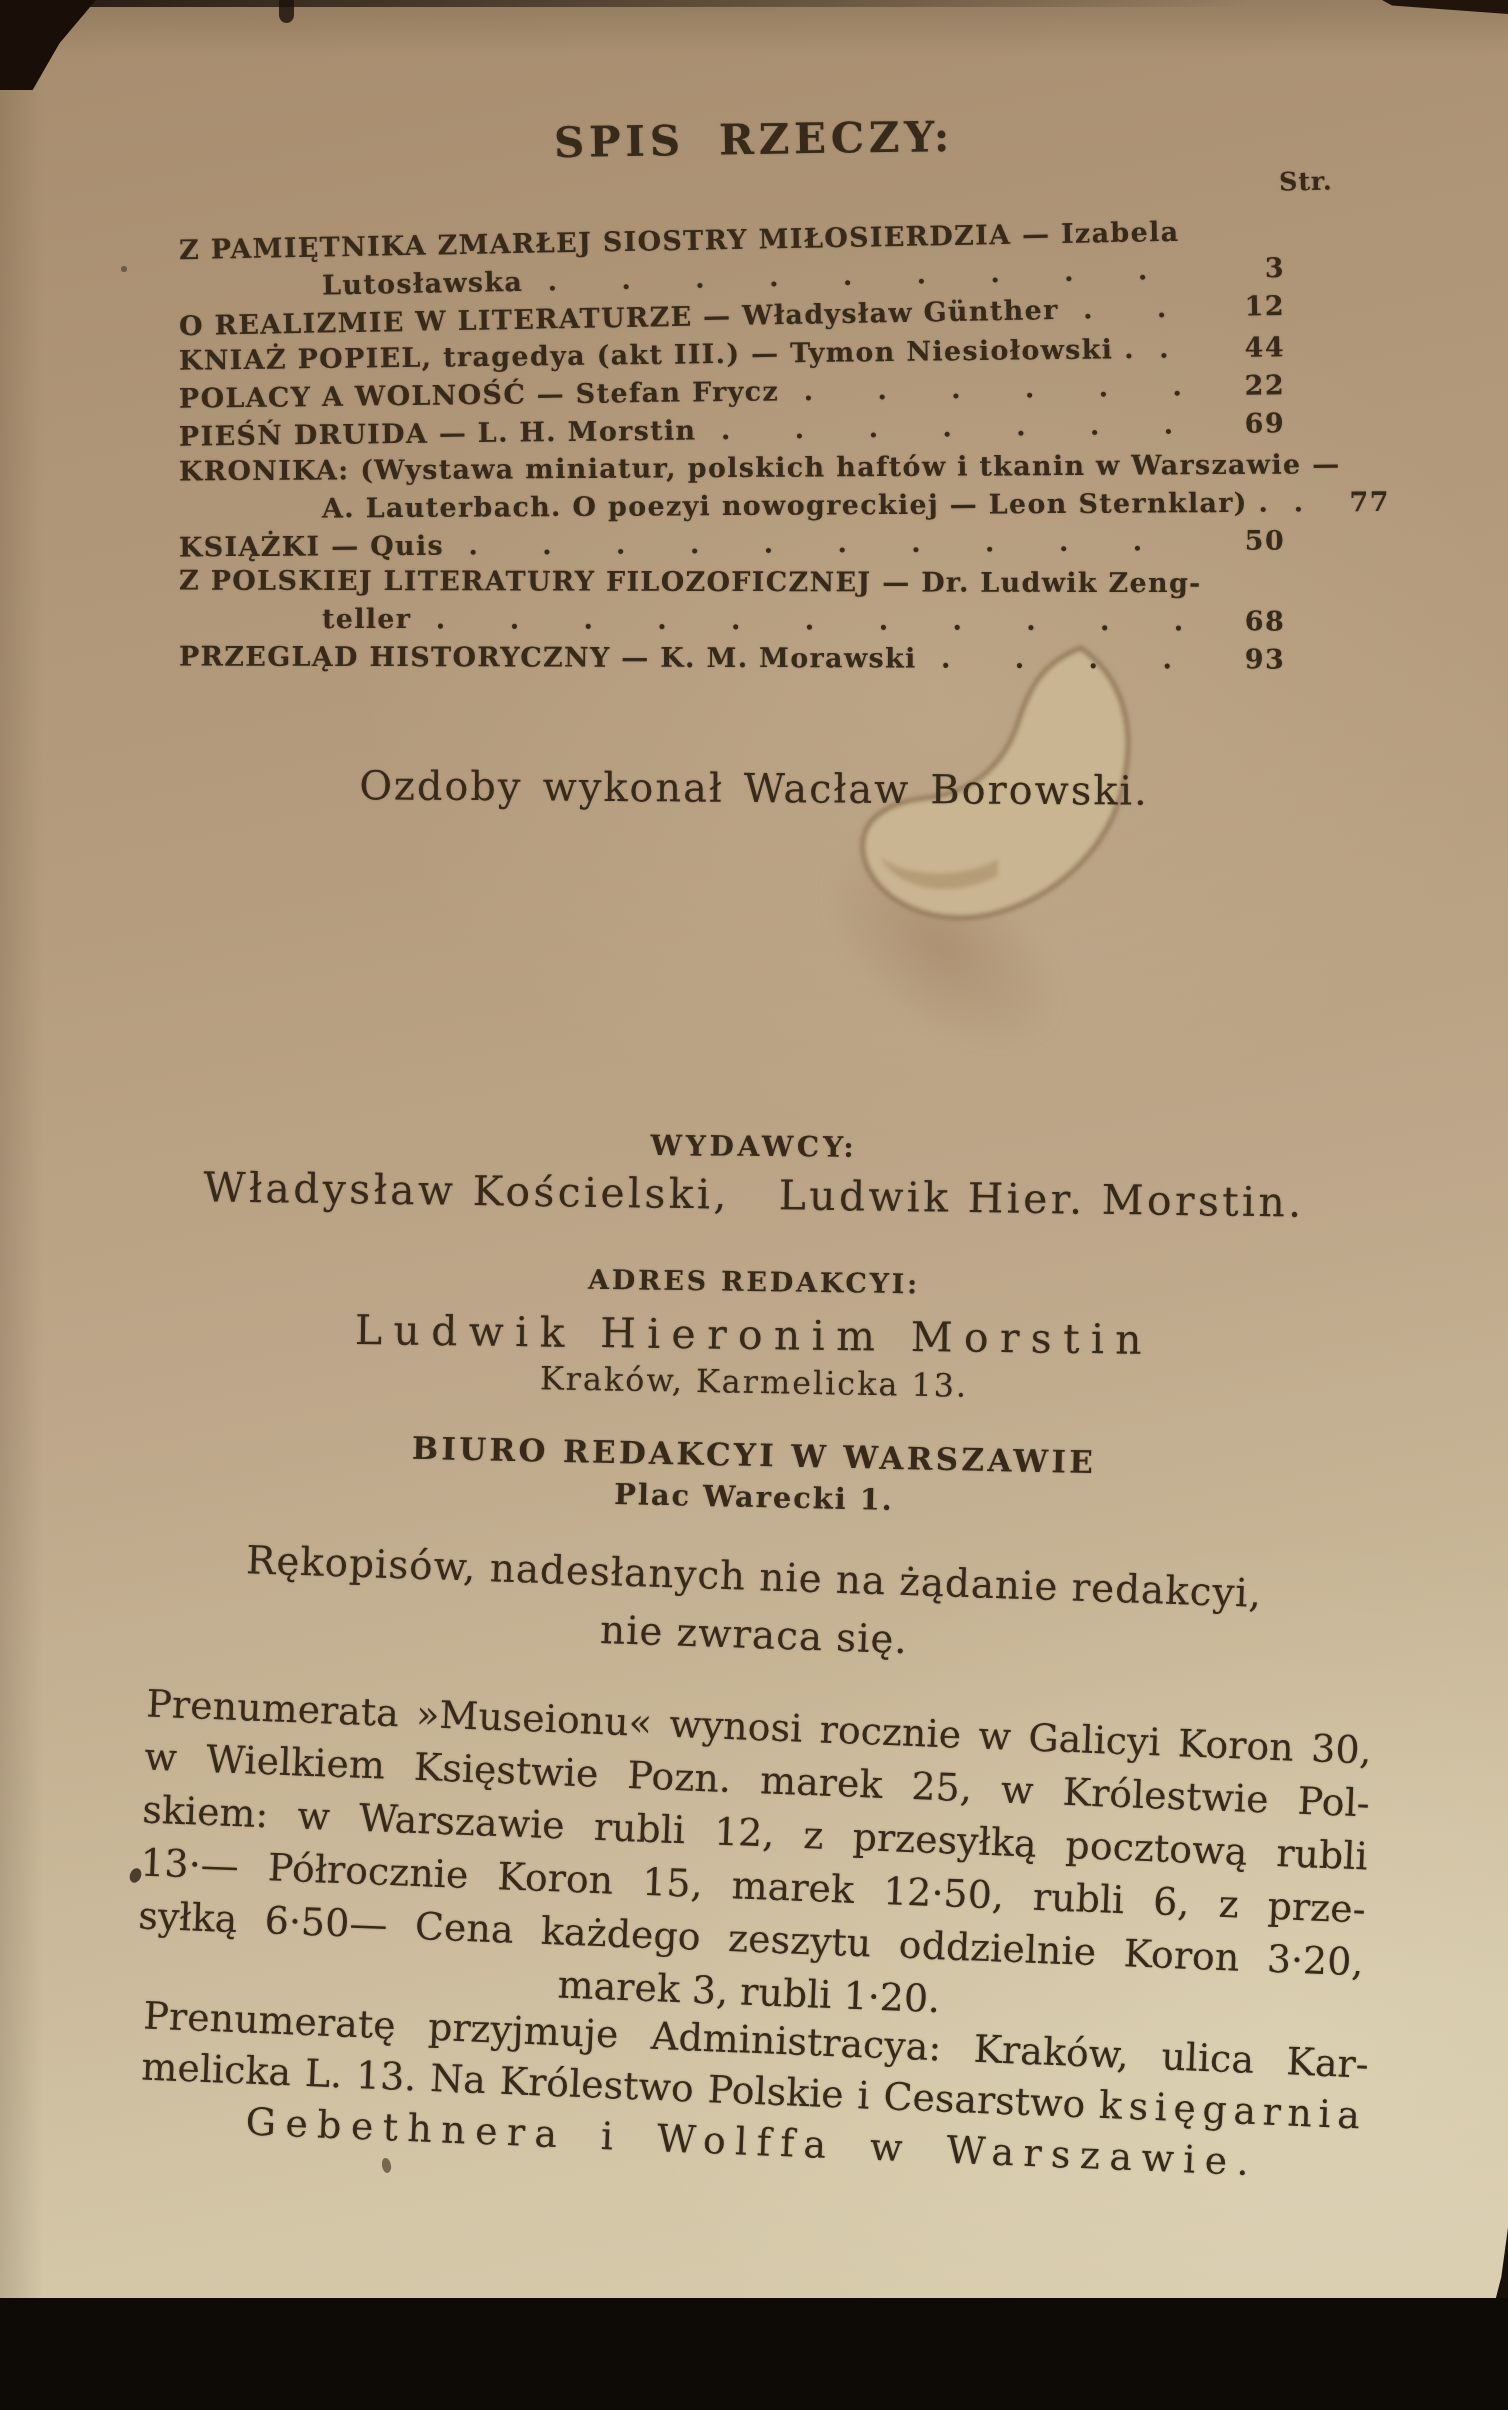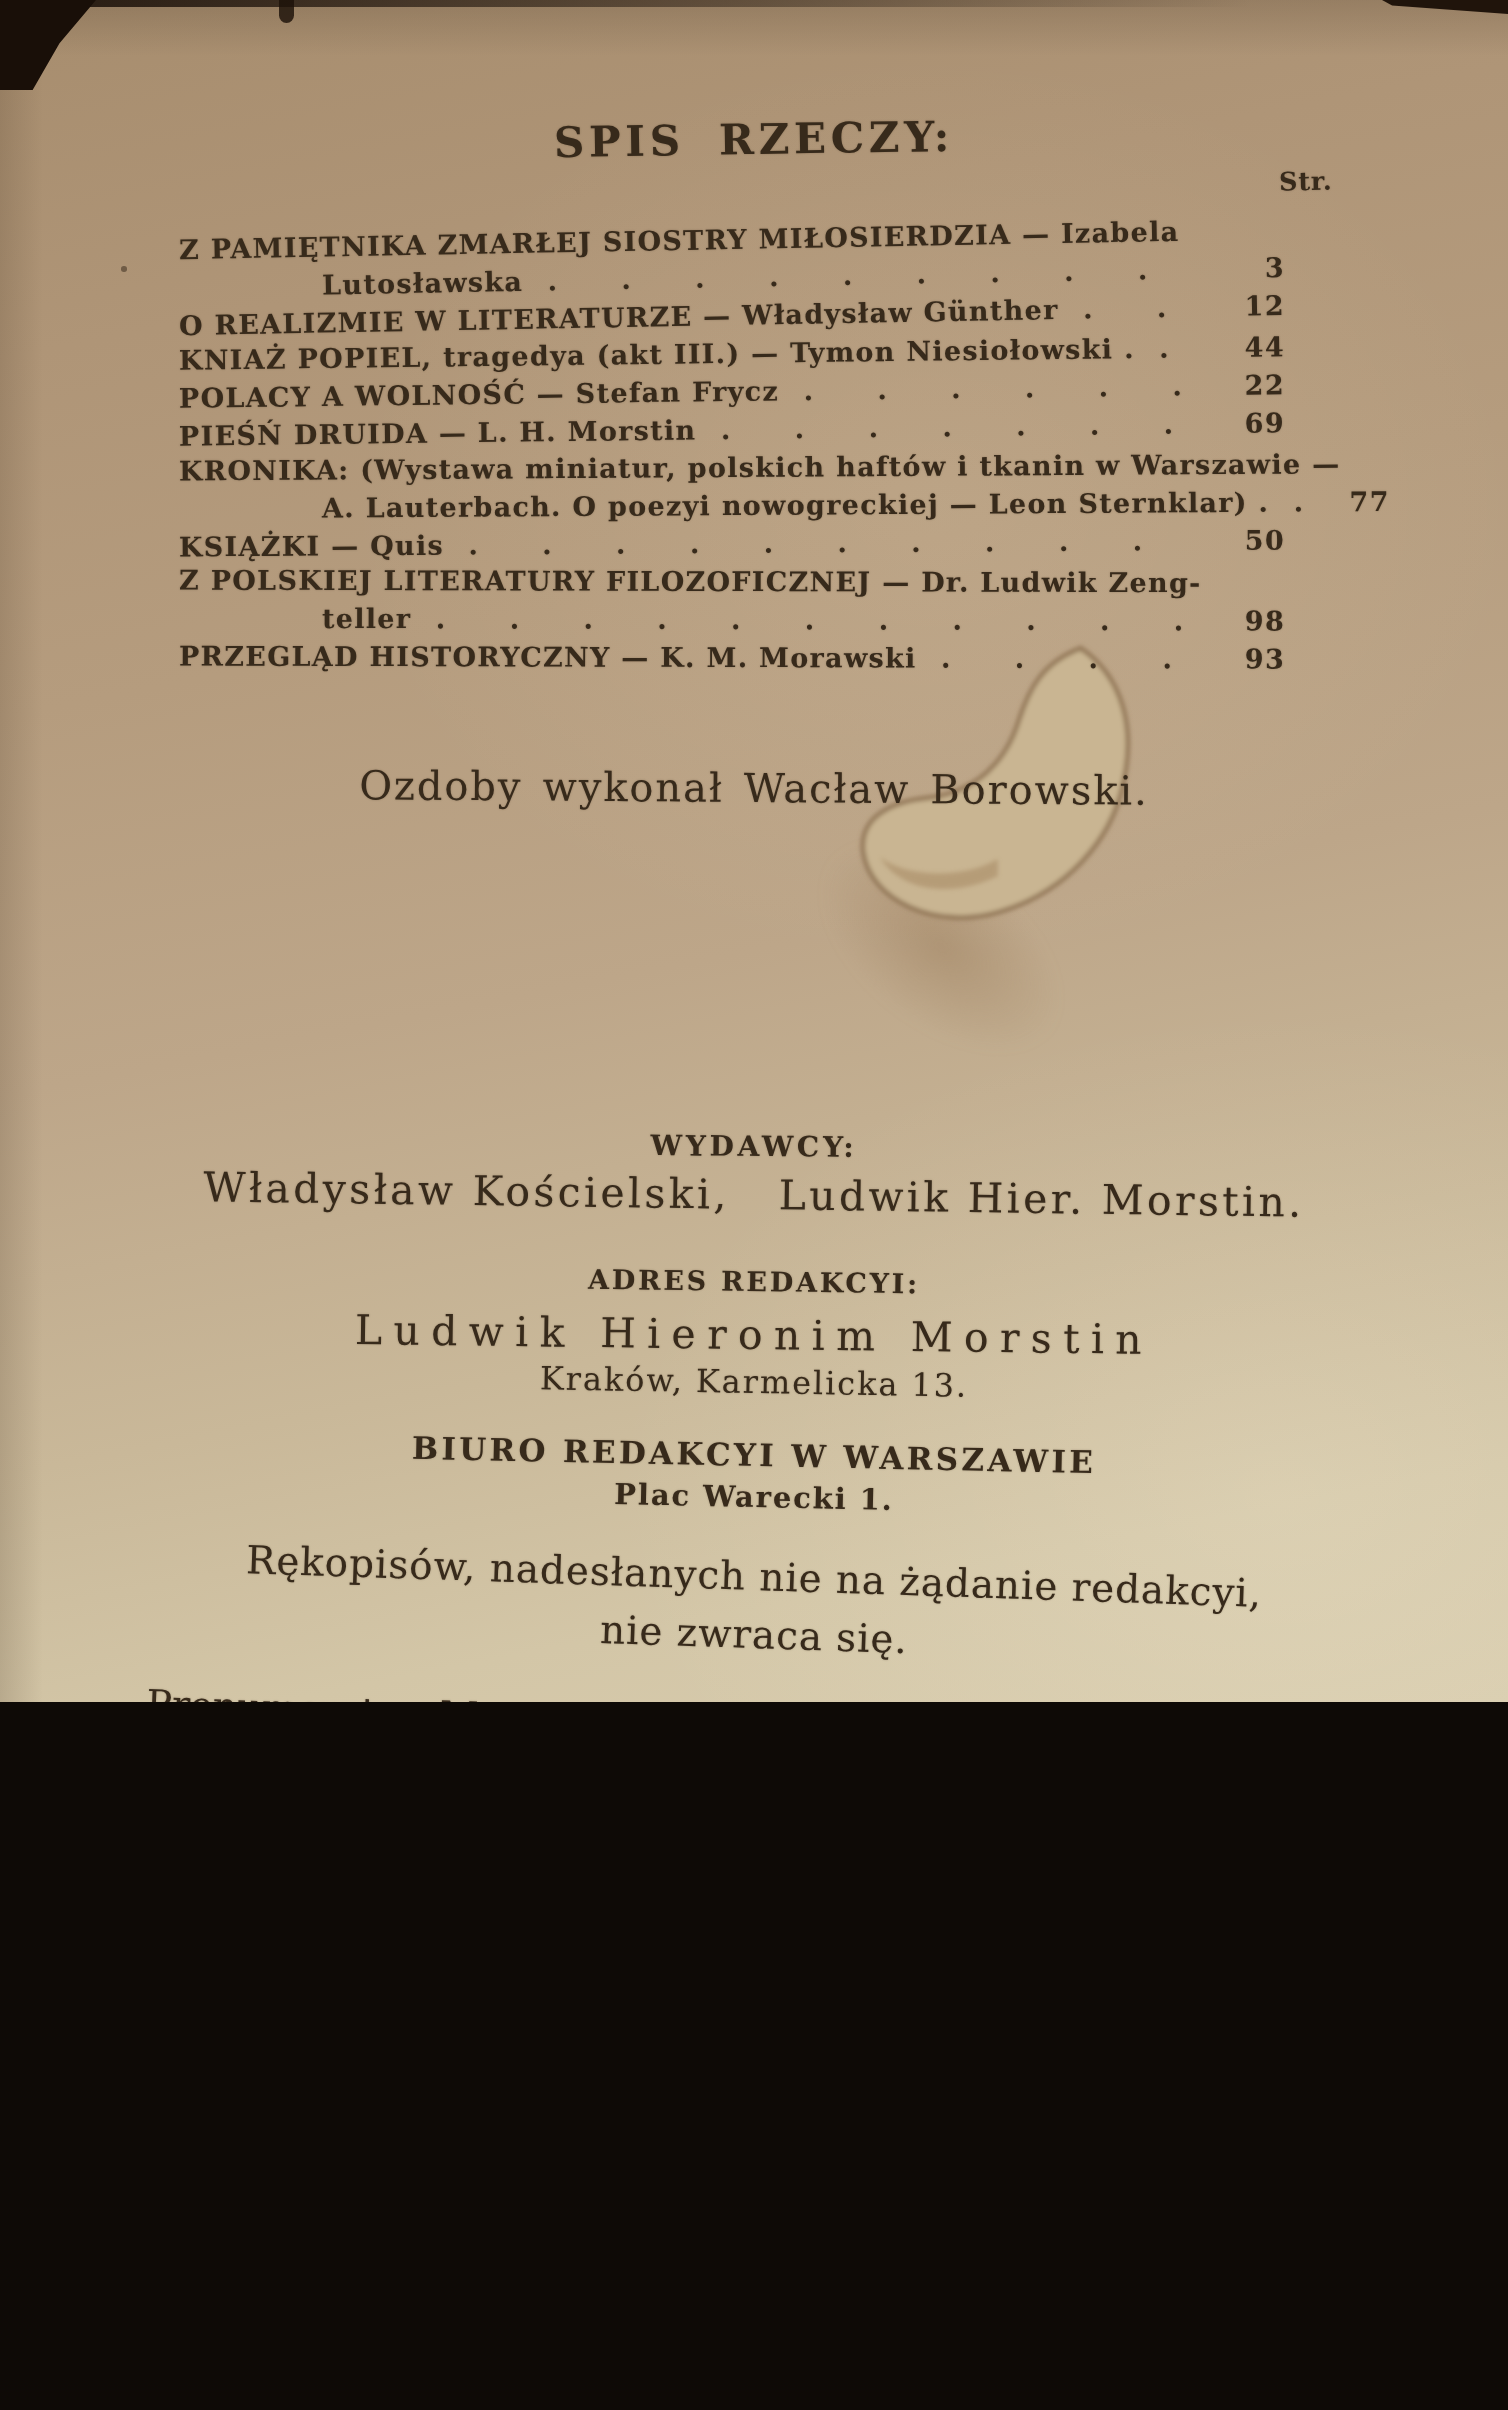--- a/index.html
+++ b/index.html
@@ -1,18 +1,18 @@
 <!DOCTYPE html>
 <html style="font-size:15px"><head>
 <meta charset="utf-8">
 <style>
   html,body{margin:0;padding:0;}
   body{width:1508px;height:2411px;overflow:hidden;background:#0e0a06;}
   #page{
-    position:relative;width:1508px;height:1702px;overflow:hidden;
+    position:relative;width:1508px;height:2298px;overflow:hidden;
     font-family:"DejaVu Serif","Liberation Serif",serif;
     color:#372a1b;
     background:
       radial-gradient(ellipse 847px 659px at 62% 30%, rgba(255,240,210,0.10), rgba(255,240,210,0) 70%),
       radial-gradient(ellipse 1036px 753px at 85% 88%, rgba(255,248,225,0.18), rgba(255,248,225,0) 65%),
       linear-gradient(169deg,#a78d6e 0%,#af9577 18%,#b59c7e 36%,#bda689 55%,#c9b899 74%,#d3c6a7 88%,#d8ccae 100%);
   }
   
   .shade-left{position:absolute;left:0;top:0;width:43px;height:100%;
     background:linear-gradient(to right,rgba(70,52,34,0.18),rgba(70,52,34,0));z-index:1;}
@@ -162,21 +162,21 @@
       <span class="pg">50</span>
     </div>
     <div class="toc-row">
       <span class="t">Z POLSKIEJ LITERATURY FILOZOFICZNEJ — Dr. Ludwik Zeng-</span>
       <span class="dots"></span>
       <span class="pg"></span>
     </div>
     <div class="toc-row ind">
       <span class="t">teller</span>
       <span class="dots">. . . . . . . . . . . . . .</span>
-      <span class="pg">98</span>
+      <span class="pg">68</span>
     </div>
     <div class="toc-row">
       <span class="t">PRZEGLĄD HISTORYCZNY — K. M. Morawski</span>
       <span class="dots">. . . .</span>
       <span class="pg">93</span>
     </div>
   </div>
 
   <div class="txt ctr credit">Ozdoby wykonał Wacław Borowski.</div>
 

